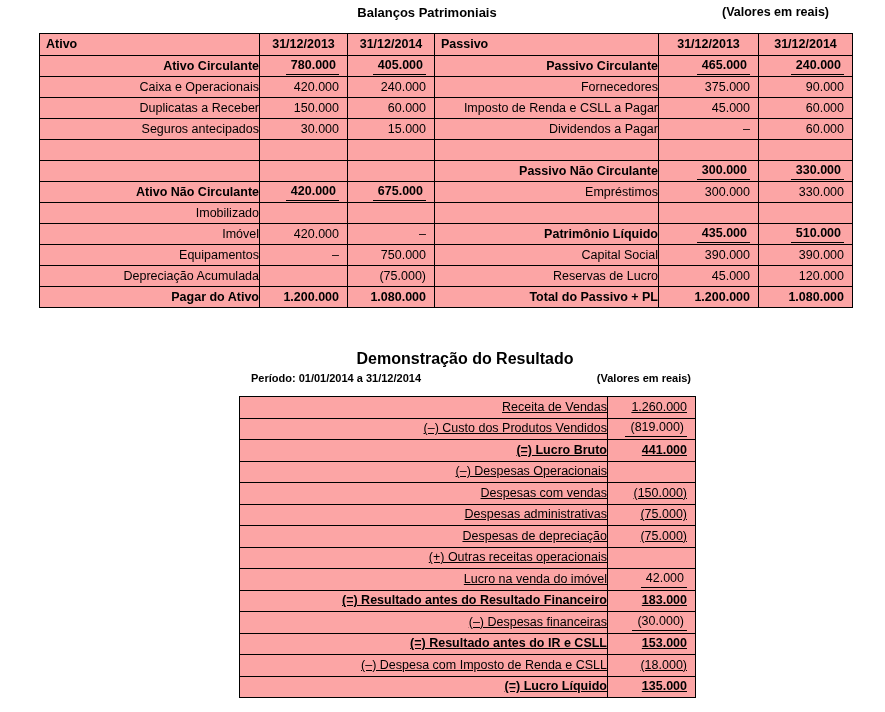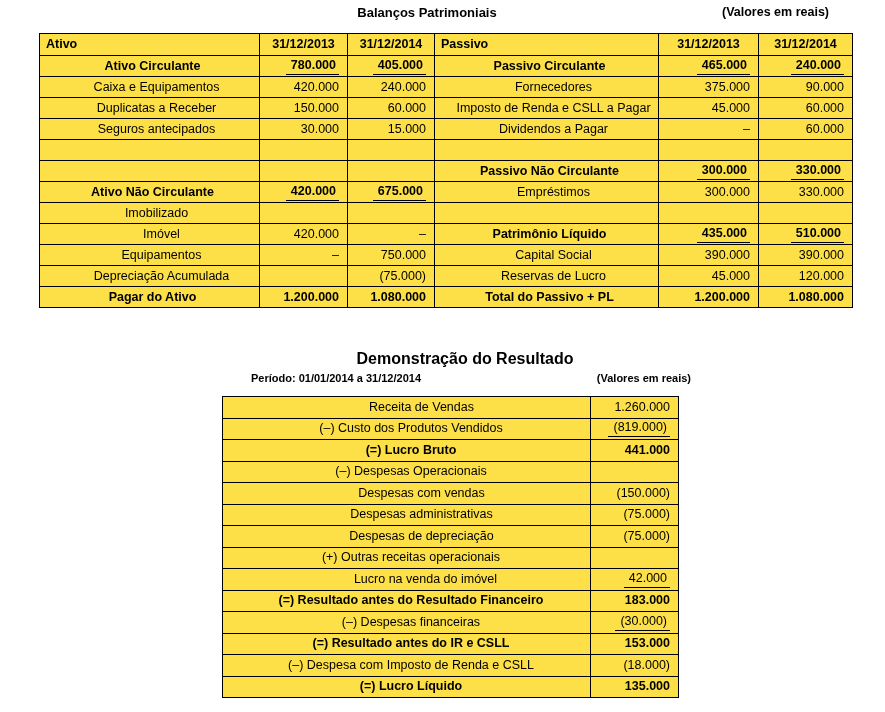--- a/index.html
+++ b/index.html
@@ -8,32 +8,32 @@
     font-family:"Liberation Sans","DejaVu Sans",sans-serif;
     font-size:12.5px;color:#000;
   }
   .hdr{position:absolute;font-weight:bold;font-size:13px;}
   #bs-hdr{left:25px;top:5px;width:804px;text-align:center;}
   #bs-hdr .note{position:absolute;right:0;top:0;font-size:12.5px;}
   #dre-title{position:absolute;left:237px;top:350px;width:456px;text-align:center;font-weight:bold;font-size:16px;}
   #dre-sub{position:absolute;left:237px;top:372px;width:456px;font-weight:bold;font-size:11px;}
   #dre-sub .period{padding-left:14px;}
   #dre-sub .note{position:absolute;right:2px;top:0;}
-  table{position:absolute;border-collapse:collapse;table-layout:fixed;background:#fde047;}
+  table{position:absolute;border-collapse:collapse;table-layout:fixed;background:#fca5a5;}
   #bs-table{left:39px;top:33px;width:813px;}
-  #dre-table{left:222px;top:396px;width:456px;}
+  #dre-table{left:239px;top:396px;width:456px;text-decoration:underline;}
   td,th{
     border:1.5px solid #000;padding:0;vertical-align:middle;
     white-space:nowrap;overflow:hidden;font-size:12.5px;height:20px;line-height:15px;
   }
   #bs-table th{height:21px;font-weight:bold;}
   #dre-table td{height:20.5px;}
   th.lblcol{text-align:left;padding-left:6px;}
   th.datecol{text-align:center;}
-  .lbl{text-align:center;}
+  .lbl{text-align:right;}
   .num{text-align:right;padding-right:8px;}
   .b{font-weight:bold;}
   .u{display:inline-block;border-bottom:1.5px solid #000;padding:0 3px 1px 5px;}
   .ind0{padding-left:6px;}  .ind1{padding-left:14px;} .ind2{padding-left:24px;}
   .dind0{padding-left:9px;} .dind1{padding-left:30px;} .dind2{padding-left:38px;}
 </style>
 </head>
 <body>
 
 <div class="hdr" id="bs-hdr">
@@ -63,21 +63,21 @@
   <tbody id="bs-body">
       <tr>
         <td class="lbl ind0 b">Ativo Circulante</td>
         <td class="num b"><span class="u">780.000</span></td>
         <td class="num b"><span class="u">405.000</span></td>
         <td class="lbl ind0 b">Passivo Circulante</td>
         <td class="num b"><span class="u">465.000</span></td>
         <td class="num b"><span class="u">240.000</span></td>
       </tr>
       <tr>
-        <td class="lbl ind1">Caixa e Equipamentos</td>
+        <td class="lbl ind1">Caixa e Operacionais</td>
         <td class="num">420.000</td>
         <td class="num">240.000</td>
         <td class="lbl ind1">Fornecedores</td>
         <td class="num">375.000</td>
         <td class="num">90.000</td>
       </tr>
       <tr>
         <td class="lbl ind1">Duplicatas a Receber</td>
         <td class="num">150.000</td>
         <td class="num">60.000</td>

